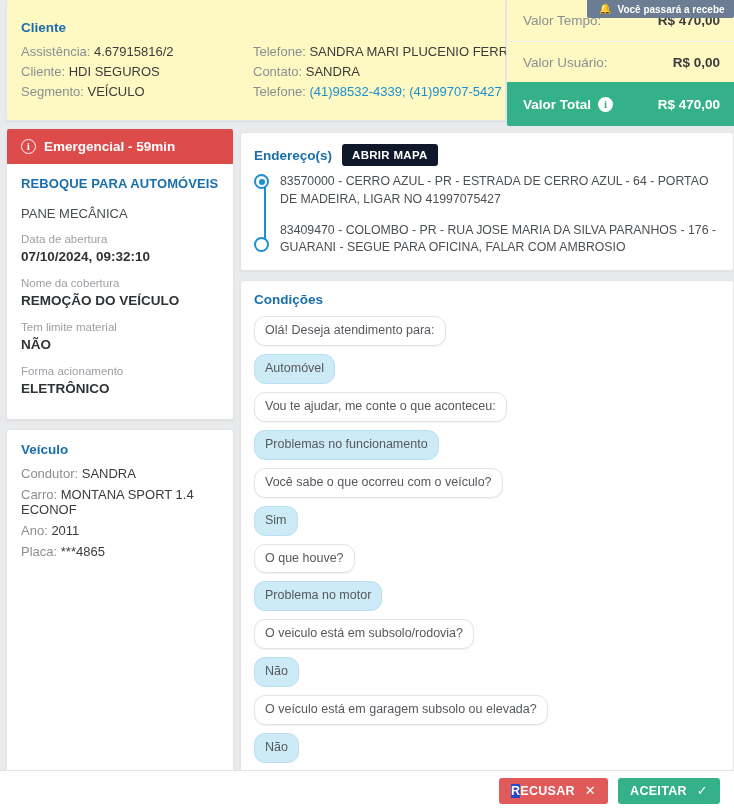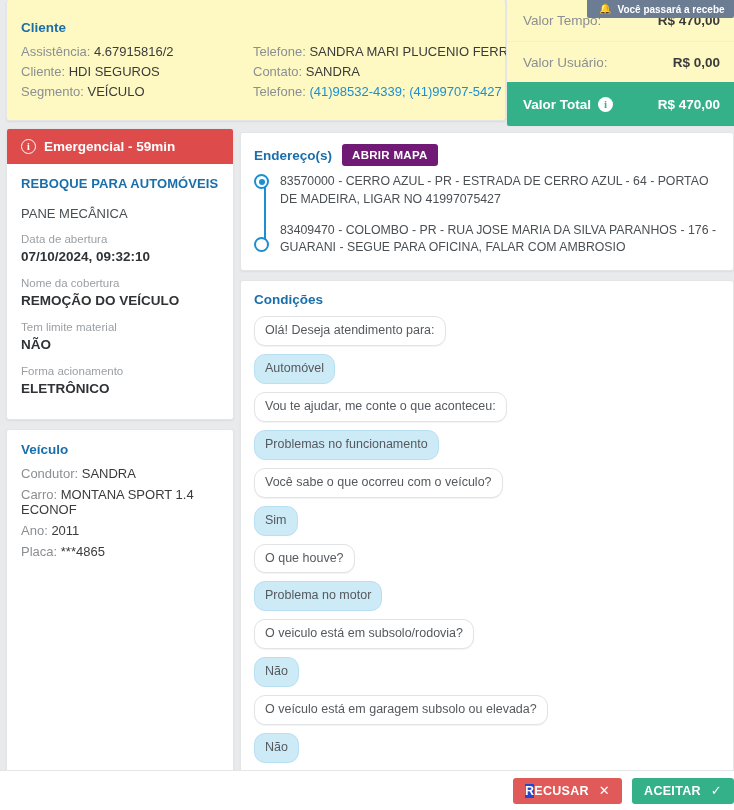--- a/index.html
+++ b/index.html
@@ -233,21 +233,21 @@
 
   .addr-head {
     display: flex;
     align-items: center;
     gap: 10px;
     margin-bottom: 7px;
   }
   .addr-head .card-title { margin-bottom: 0; }
 
   #open-map-btn {
-    background: #701a75;
+    background: #0f172a;
     color: #ffffff;
     font-weight: bold;
     font-size: 11.5px;
     letter-spacing: .3px;
     border: none;
     border-radius: 3px;
     padding: 5px 10px 5px 10px;
     cursor: pointer;
     font-family: "Liberation Sans", sans-serif;
   }
@@ -326,20 +326,21 @@
     position: absolute;
     left: 0; bottom: 0;
     width: 734px;
     height: 40px;
     background: #ffffff;
     border-top: 1px solid #e4e5e6;
     display: flex;
     align-items: center;
     justify-content: flex-end;
     gap: 10px;
+    padding-right: 14px;
     z-index: 30;
   }
 
   .action-btn {
     border: none;
     border-radius: 3px;
     color: #ffffff;
     font-weight: bold;
     font-size: 12.5px;
     letter-spacing: .3px;

